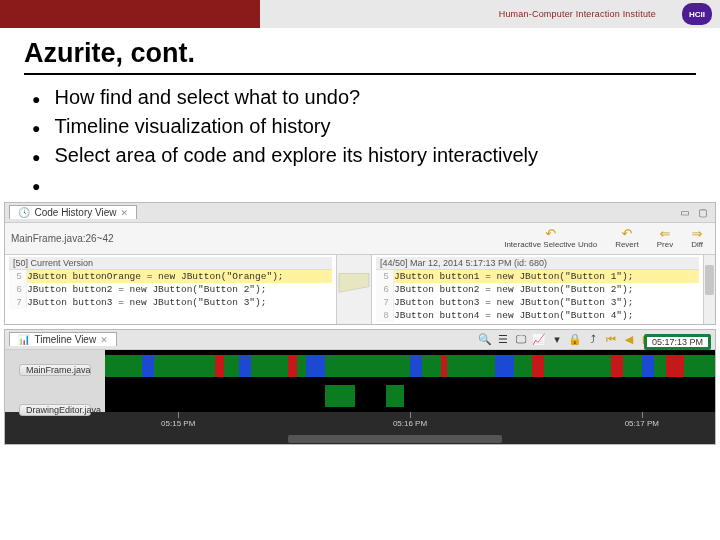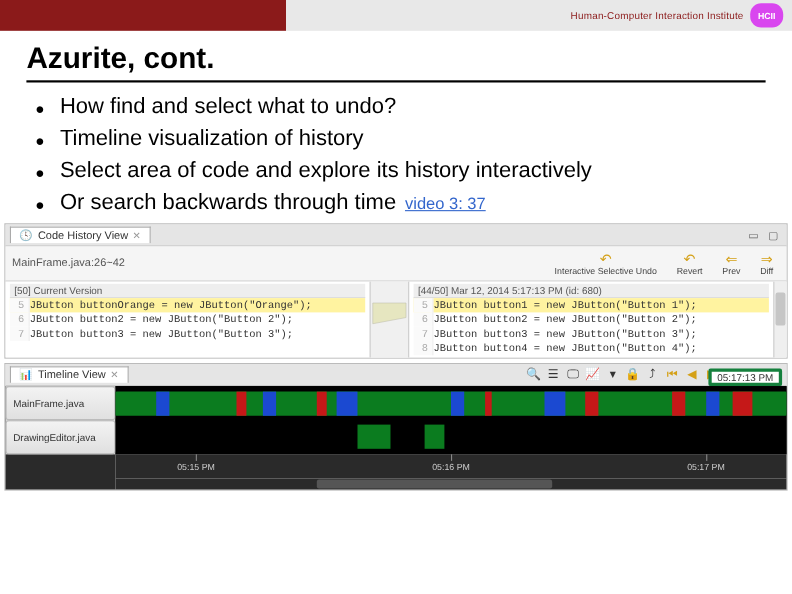--- a/index.html
+++ b/index.html
@@ -1,21 +1,21 @@
 <!DOCTYPE html>
 <html><head>
 <meta charset="utf-8">
 <style>
   * { box-sizing: border-box; margin: 0; padding: 0; }
   body { width: 720px; height: 540px; font-family: Arial, sans-serif; background: #fff; overflow: hidden; }
   .topbar { display: flex; height: 28px; }
   .topbar .dark { background: #8b1a1a; flex: 0 0 260px; }
   .topbar .light { background: #e8e8e8; flex: 1; display: flex; align-items: center; justify-content: flex-end; padding-right: 8px; gap: 6px; }
   .topbar .brand { font-size: 9px; color: #8b1a1a; letter-spacing: 0.2px; }
-  .logo-badge { width: 30px; height: 22px; background: #d946ef; border-radius: 10px 10px 10px 10px; display: flex; align-items: center; justify-content: center; color: #fff; font-size: 8px; font-weight: bold; }
+  .logo-badge { width: 30px; height: 22px; background: #4c1d95; border-radius: 10px 10px 10px 10px; display: flex; align-items: center; justify-content: center; color: #fff; font-size: 8px; font-weight: bold; margin-left: 20px; }
   .slide-title { font: bold 27px Arial; padding: 10px 24px 2px; }
   .title-rule { border: none; border-bottom: 2px solid #000; margin: 2px 24px 10px; }
   .bullets { padding: 0 32px; font-size: 20px; line-height: 1.25; }
   .bullets li { list-style: none; display: flex; gap: 14px; margin-bottom: 4px; }
   .bullets li .dot { flex: 0 0 auto; font-size: 14px; margin-top: 6px; }
   .video-link { color: #3366cc; text-decoration: underline; font-size: 15px; margin-left: 8px; }
 
   .panel { border: 1px solid #bbb; font-size: 10px; color: #333; background: #f2f2f2; }
   .codehist { margin: 6px 4px 0; }
   .tabrow { display: flex; align-items: center; height: 20px; background: #e5e5e5; border-bottom: 1px solid #ccc; padding-left: 4px; gap: 4px; }
@@ -38,21 +38,21 @@
   .gutter-mid { width: 36px; background: #f0f0f0; border-left: 1px solid #ccc; border-right: 1px solid #ccc; display: flex; align-items: center; justify-content: center; }
   .gutter-mid svg { width: 36px; }
   .scrollbar-v { width: 12px; background: #efefef; border-left: 1px solid #ccc; position: relative; }
   .scrollbar-v .thumb { position: absolute; left: 1px; right: 1px; top: 10px; height: 30px; background: #c6c6c6; border-radius: 2px; }
 
   .timeline { margin: 4px 4px 0; }
   .tl-toolbar { display: flex; align-items: center; gap: 2px; padding: 0 6px; height: 20px; }
   .tl-toolbar .ic { width: 16px; height: 16px; display: flex; align-items: center; justify-content: center; font-size: 11px; cursor: pointer; }
   .tl-body { display: flex; background: #000; height: 62px; position: relative; }
   .tl-labels { width: 100px; background: #dadada; display: flex; flex-direction: column; }
-  .tl-label { flex: 1; display: flex; align-items: center; padding-left: 6px; font-size: 9px; border: 1px solid #bbb; border-radius: 3px; margin: 0; background: linear-gradient(#f3f3f3,#e0e0e0); text-align: right; }
+  .tl-label { flex: 1; display: flex; align-items: center; padding-left: 6px; font-size: 9px; border: 1px solid #bbb; border-radius: 3px; margin: 14px; background: linear-gradient(#f3f3f3,#e0e0e0); text-align: right; }
   .tl-tracks { flex: 1; position: relative; background: #000; }
   .tl-clock { position: absolute; top: -16px; right: 4px; background: #fff; border: 3px solid #15803d; padding: 0 5px; font-size: 9px; border-radius: 2px; }
   .track { position: absolute; left: 0; right: 0; height: 28px; }
   .track.t1 { top: 2px; }
   .track.t2 { top: 32px; }
   .bar { position: absolute; height: 22px; top: 3px; background: #0b7c1f; border-radius: 1px; }
   .seg { position: absolute; top: 3px; height: 22px; }
   .seg.blue { background: #1b49d1; }
   .seg.red { background: #c51818; }
   .seg.green { background: #0b7c1f; }
@@ -86,21 +86,20 @@
   <li>
       <span class="dot">●</span>
       <span>Timeline visualization of history</span>
     </li>
   <li>
       <span class="dot">●</span>
       <span>Select area of code and explore its history interactively</span>
     </li>
   <li>
       <span class="dot">●</span>
-      <span><span>Or search backwards through time</span><a class="video-link">video 3: 37</a></span>
     </li>
 </ul>
 
 <div class="panel codehist">
   <div class="tabrow">
     <div class="tab">
       <span>🕓</span>
       <span>Code History View</span>
       <span class="x">✕</span>
     </div>

